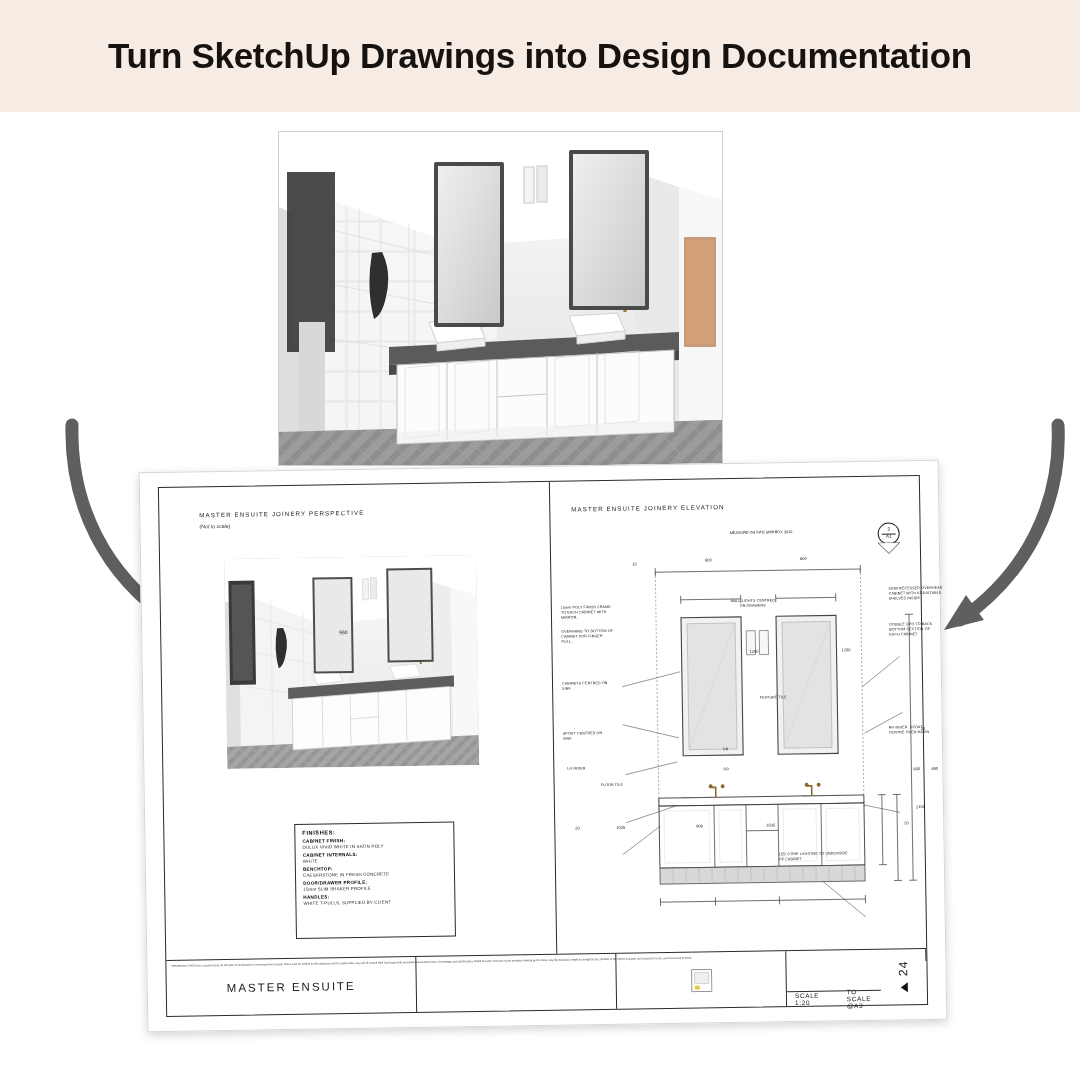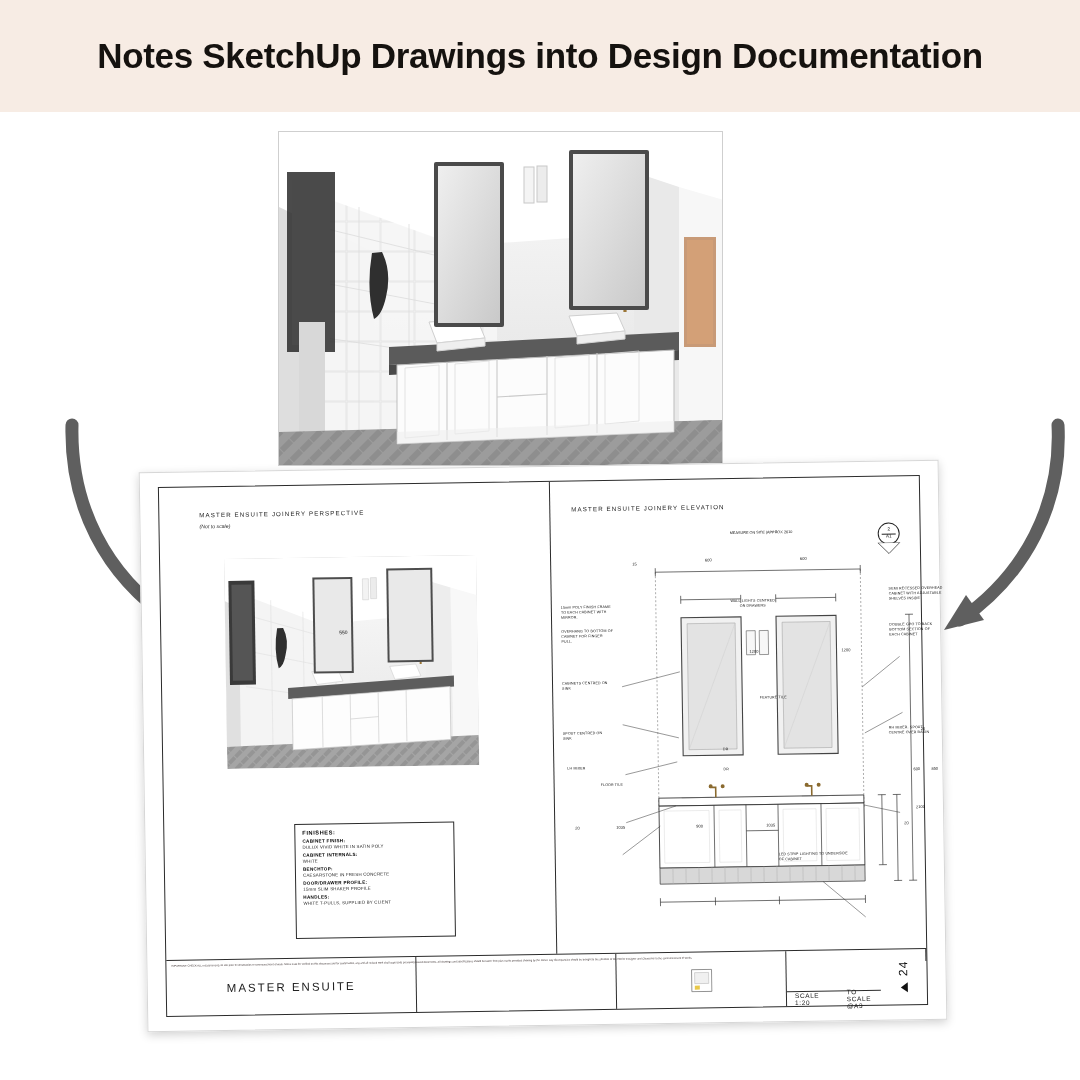--- a/index.html
+++ b/index.html
@@ -96,21 +96,21 @@
     position:absolute; width:22px; height:22px; border-radius:50%;
     border:1px solid #222; display:flex; flex-direction:column;
     align-items:center; justify-content:center; font-size:4.5px; line-height:1.1; background:#fff;
   }
   .bubble-sep { width:14px; height:0.6px; background:#222; margin:0.5px 0;}
 </style>
 </head>
 <body>
 
 <div class="banner">
-  <div class="banner-title">Notes SketchUp Drawings into Design Documentation</div>
+  <div class="banner-title">Turn SketchUp Drawings into Design Documentation</div>
 </div>
 
 <div class="render-photo">
   <svg viewBox="0 0 445 335" width="445" height="335">
     <defs>
       <linearGradient id="wallG" x1="0" y1="0" x2="0" y2="1">
         <stop offset="0" stop-color="#f3f3f3"></stop>
           <stop offset="1" stop-color="#e2e2e2"></stop>
       </linearGradient>
       <linearGradient id="mirG" x1="0" y1="0" x2="1" y2="1">

